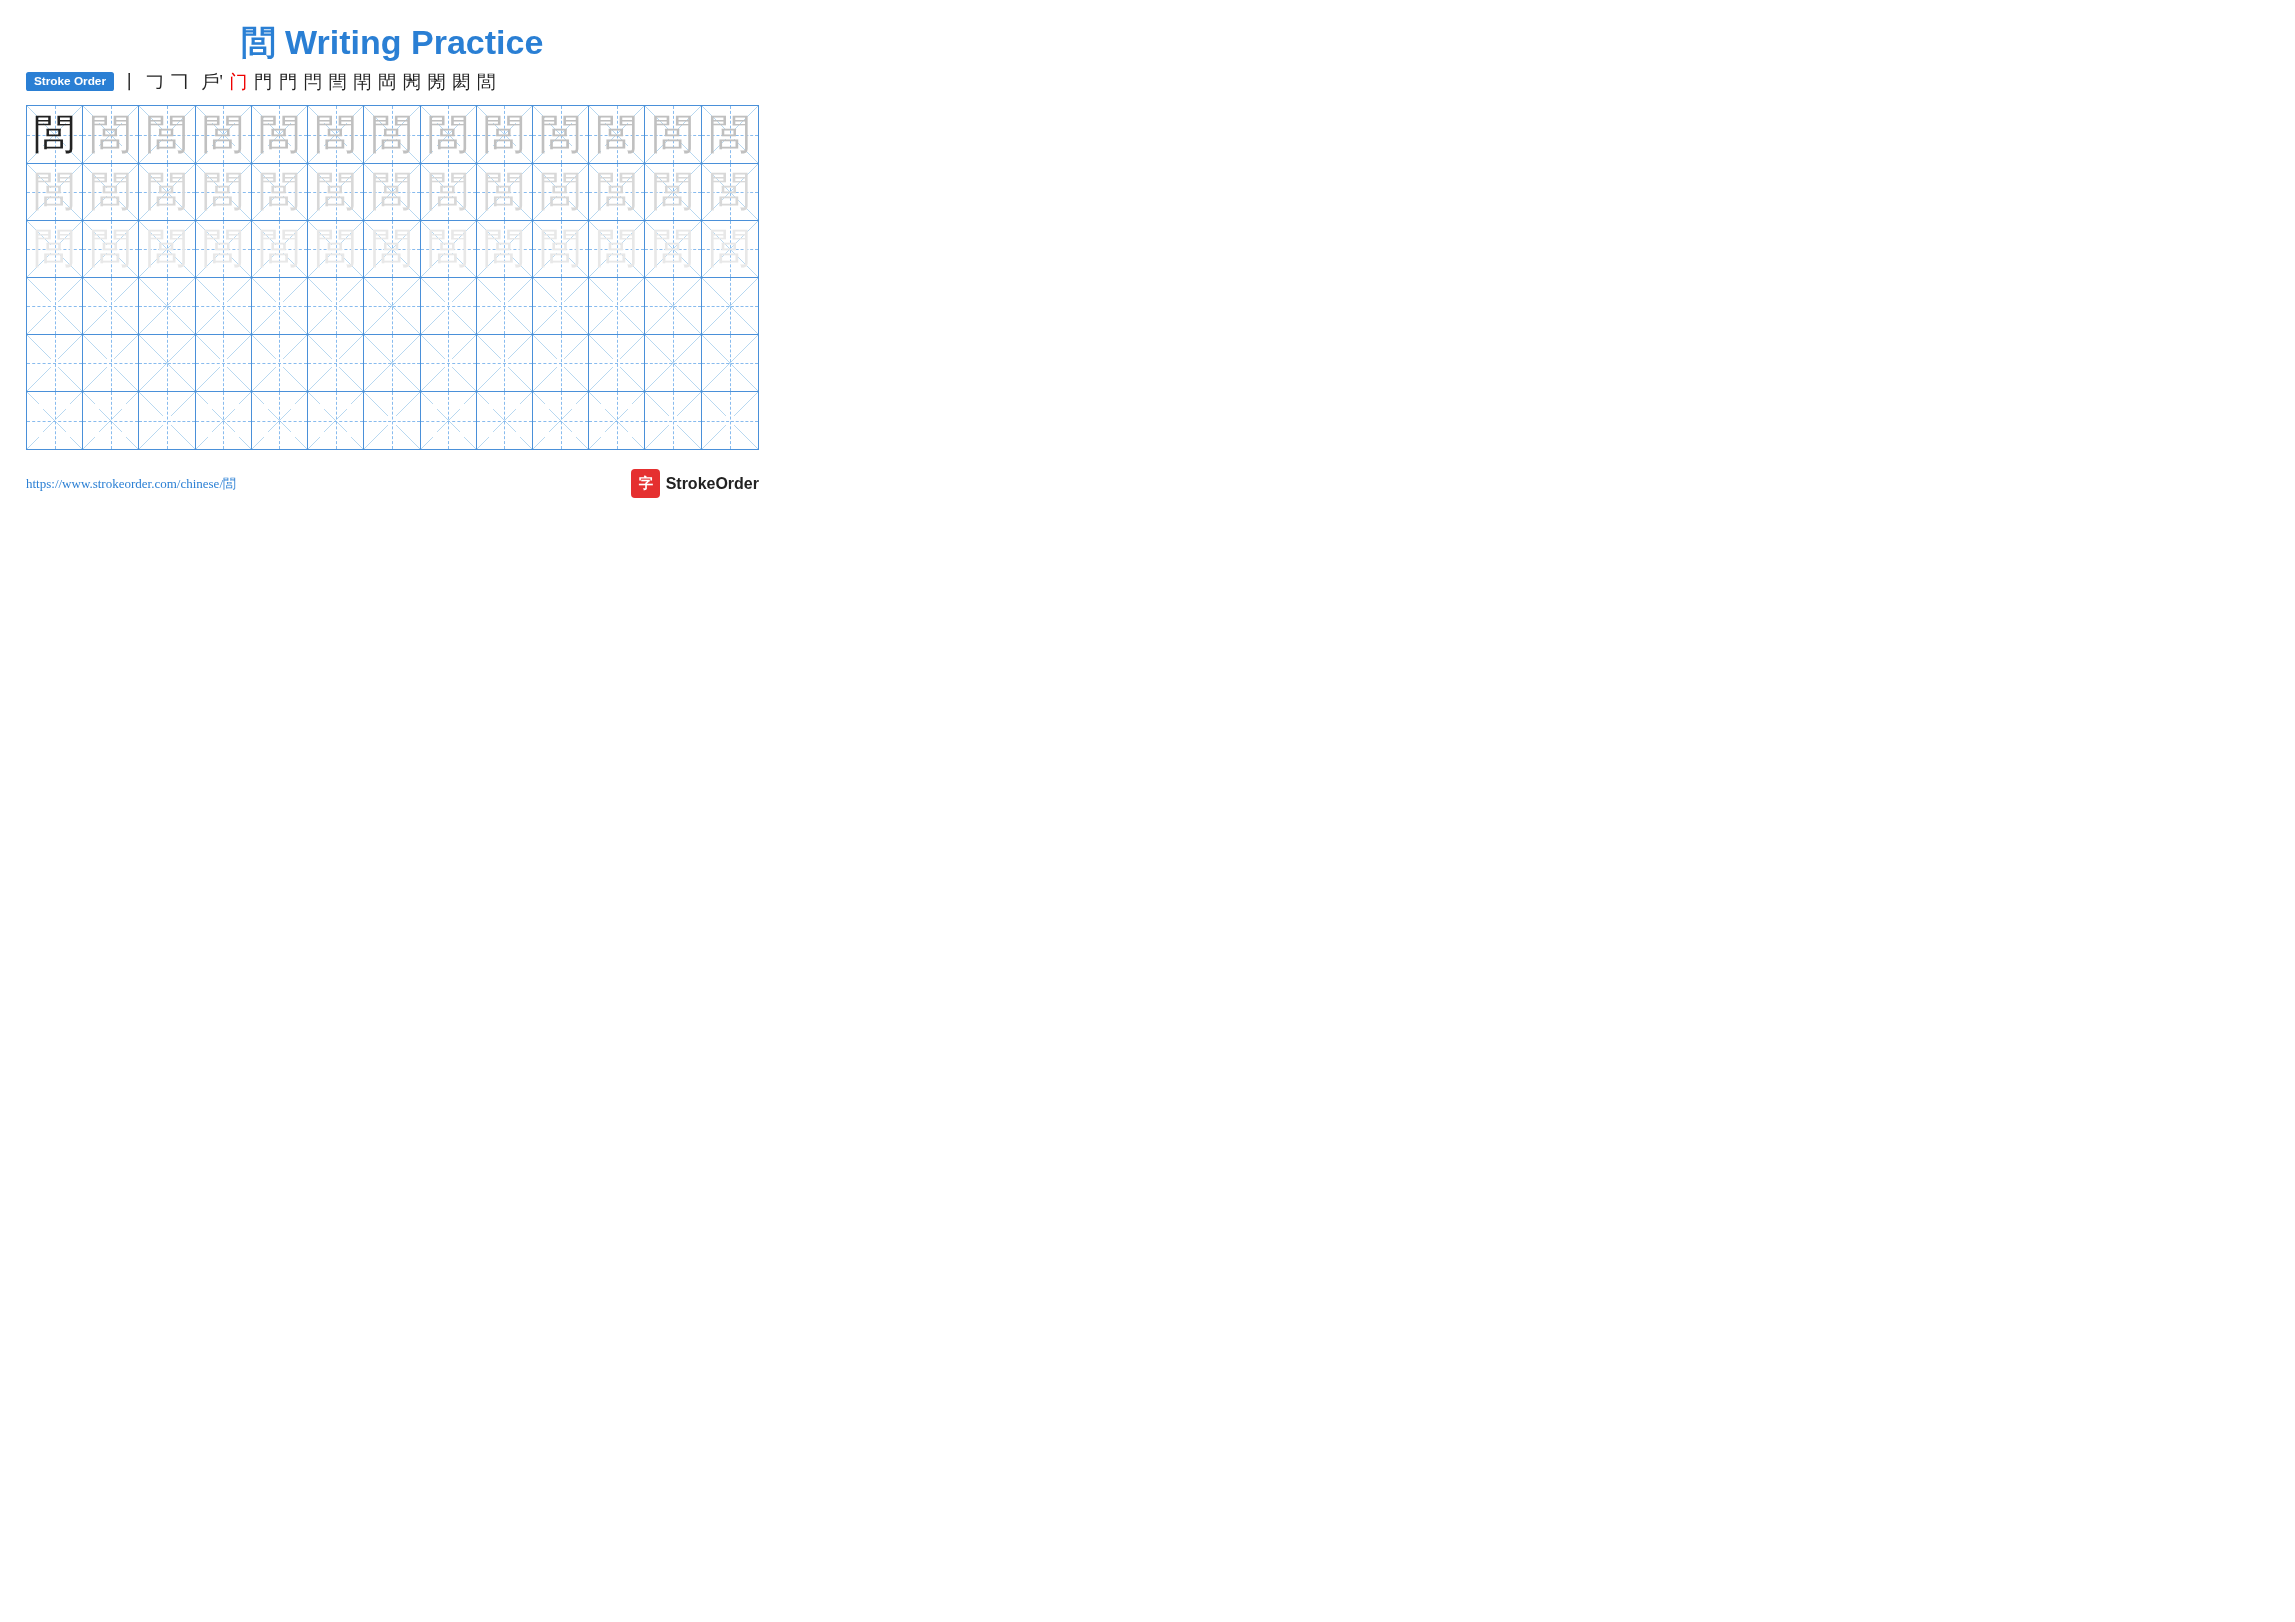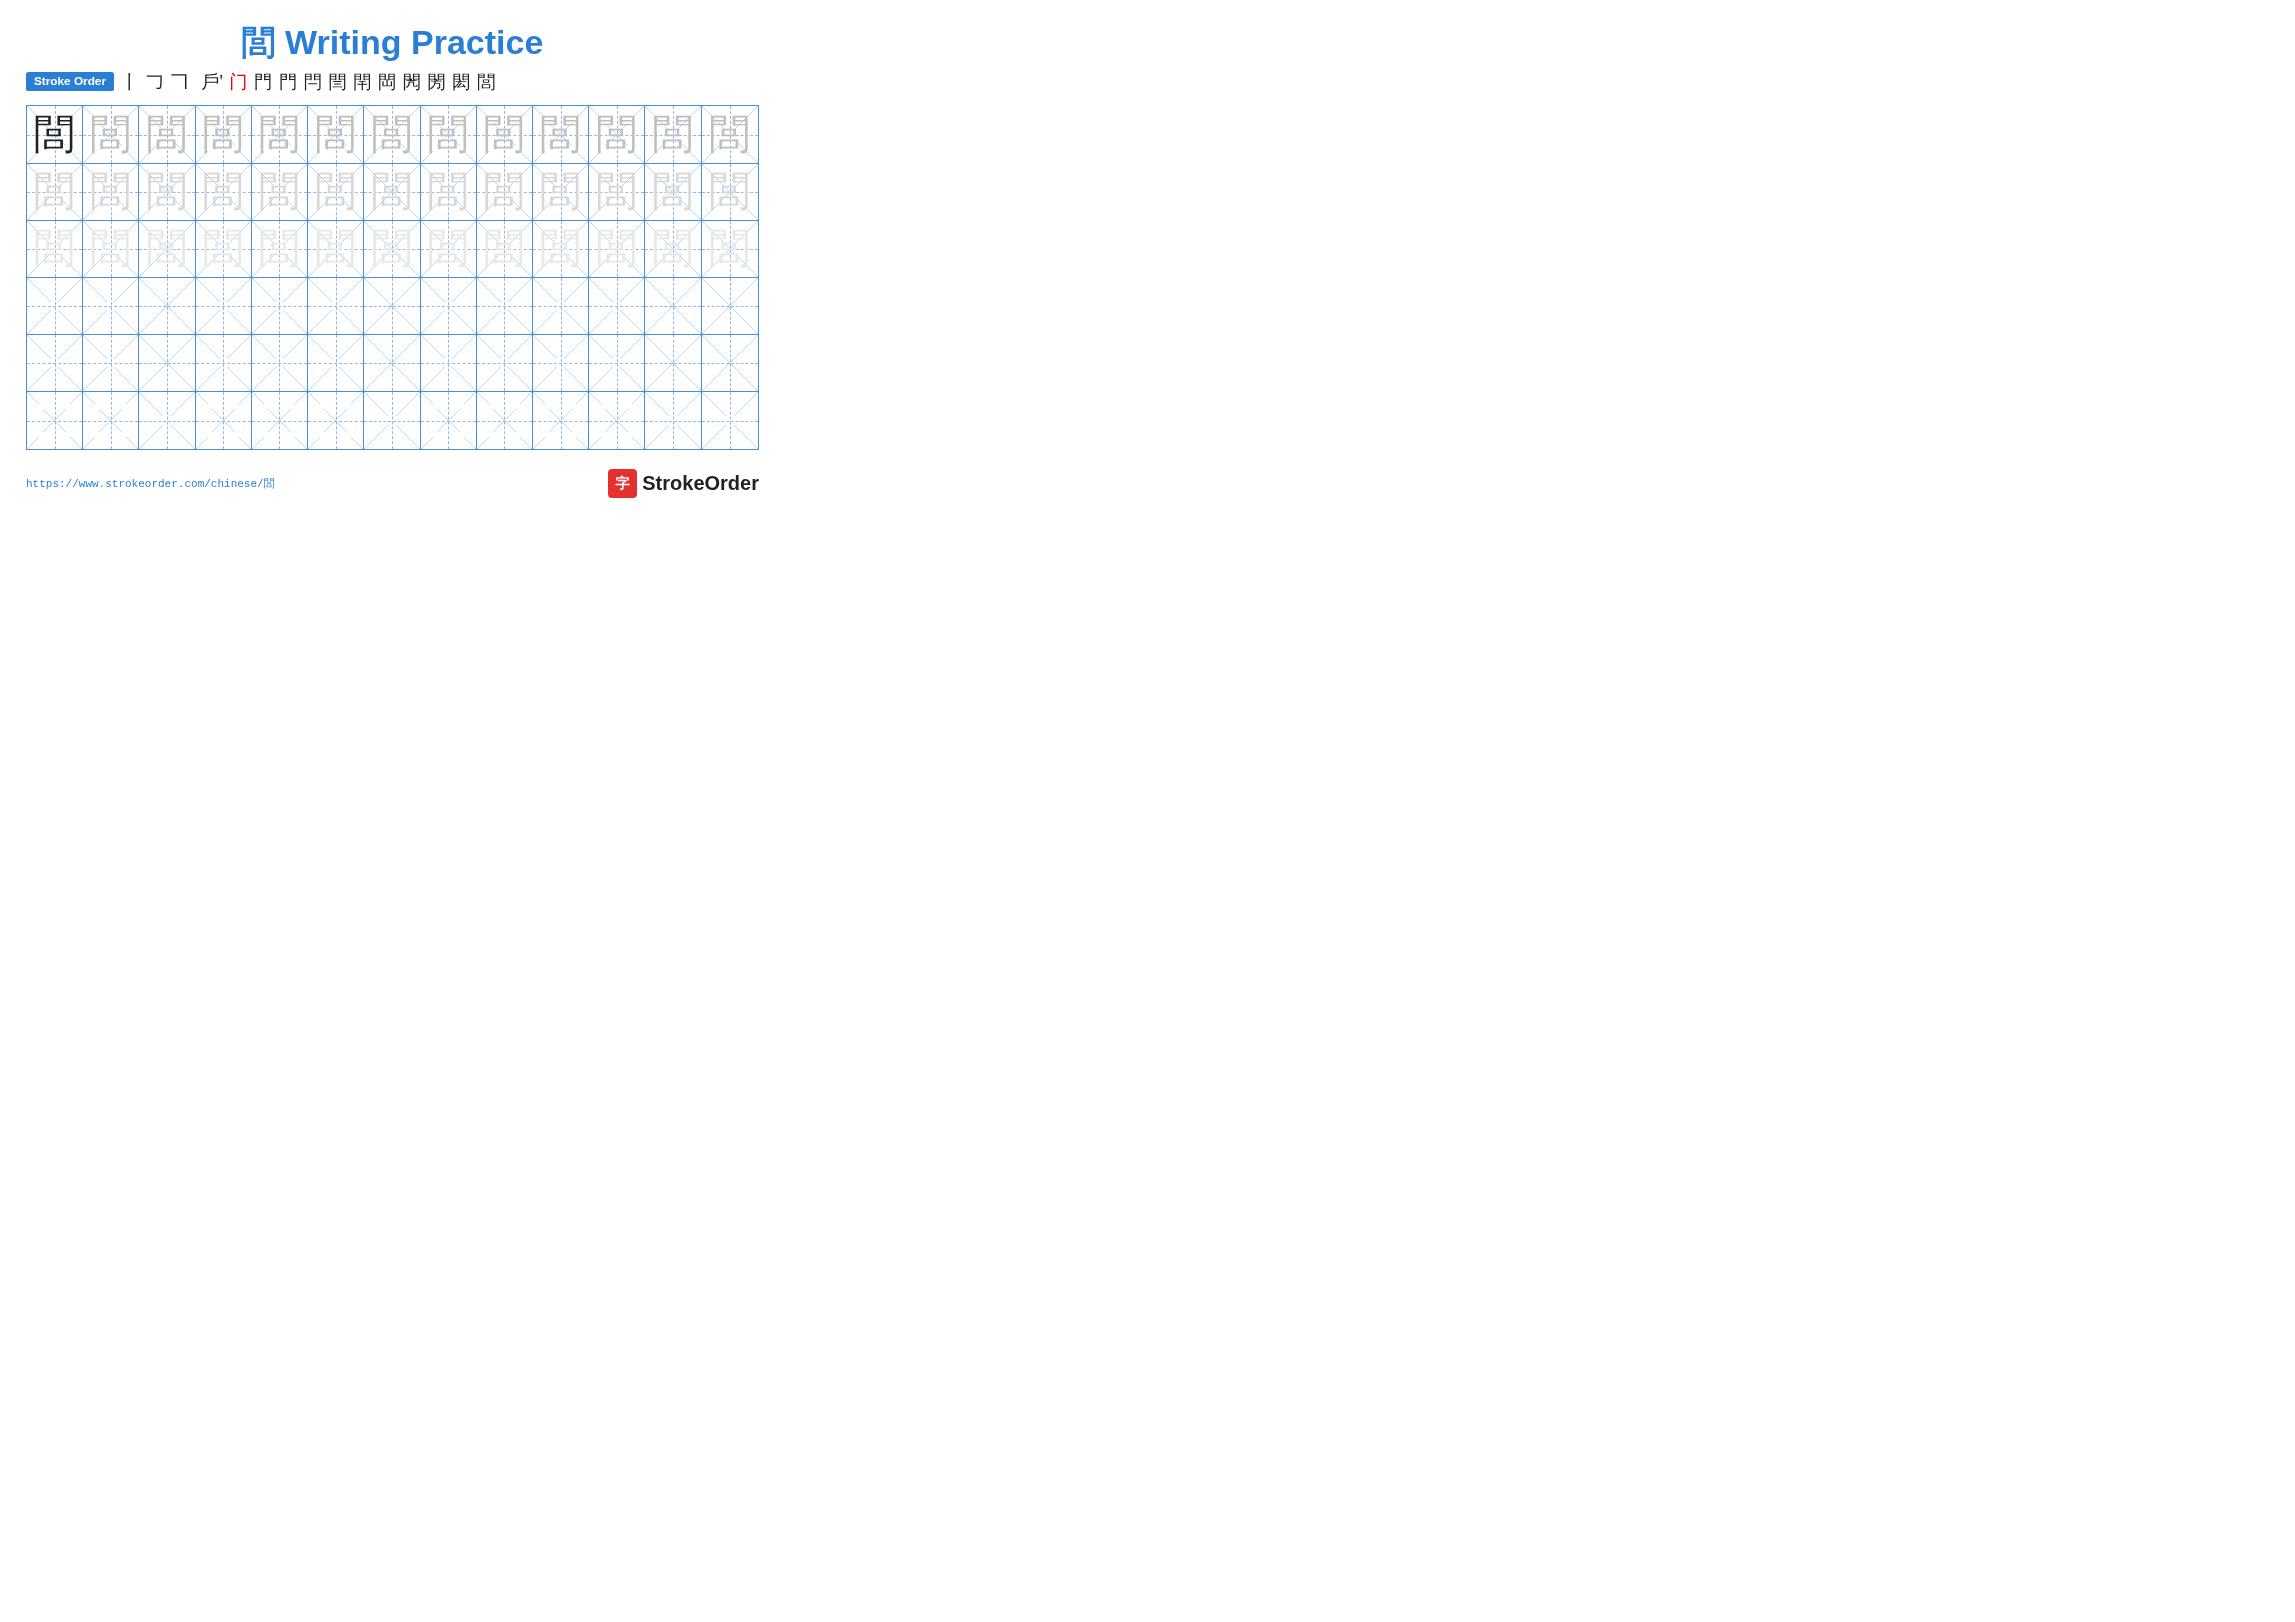--- a/index.html
+++ b/index.html
@@ -133,43 +133,43 @@
 
     
     .footer {
       display: flex;
       justify-content: space-between;
       align-items: center;
       margin-top: 19.6px;
     }
     .footer-url {
       color: #2a7fd4;
-      font-size: 11px;
-      font-family: Liberation Mono, monospace;
+      font-size: 13px;
+      font-family: Liberation Serif, serif;
     }
     .footer-logo {
       display: flex;
       align-items: center;
       gap: 5.2px;
     }
     .logo-icon {
       width: 29px;
       height: 29px;
       background: #e53030;
       border-radius: 3.9px;
       display: flex;
       align-items: center;
       justify-content: center;
       color: white;
       font-size: 14.4px;
       font-family: serif;
       font-weight: bold;
     }
     .logo-text {
-      font-size: 20px;
+      font-size: 16px;
       font-weight: bold;
       color: #222;
       font-family: Arial, sans-serif;
     }
   </style>
 </head>
 <body>
 
 <div class="title-section">
   <span class="title-text">

